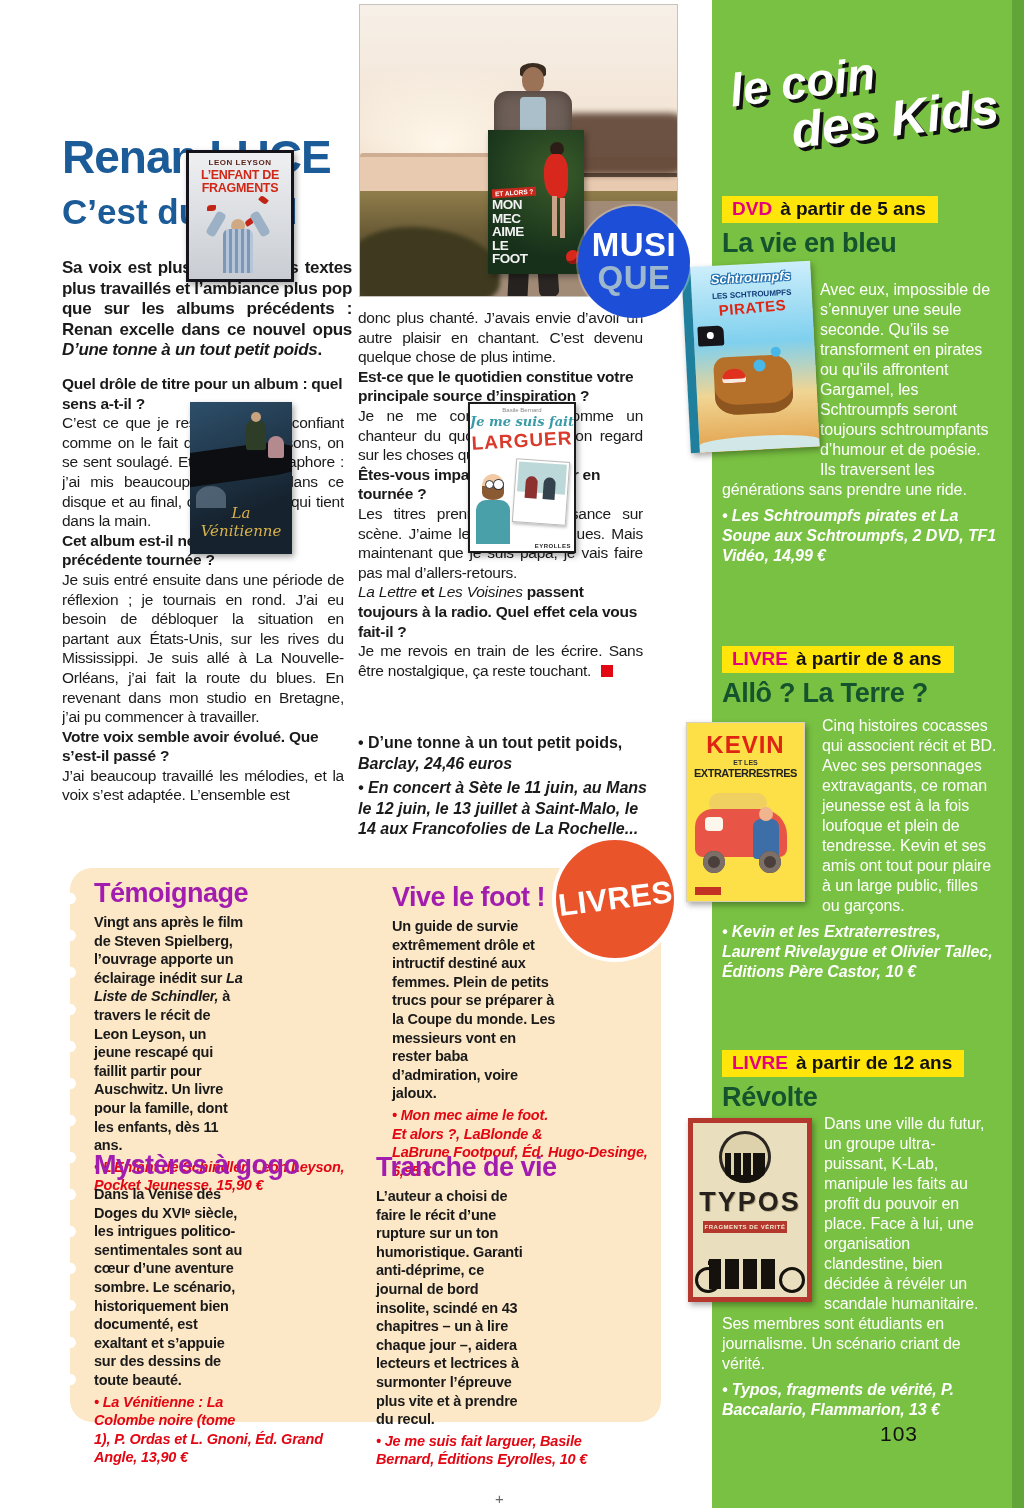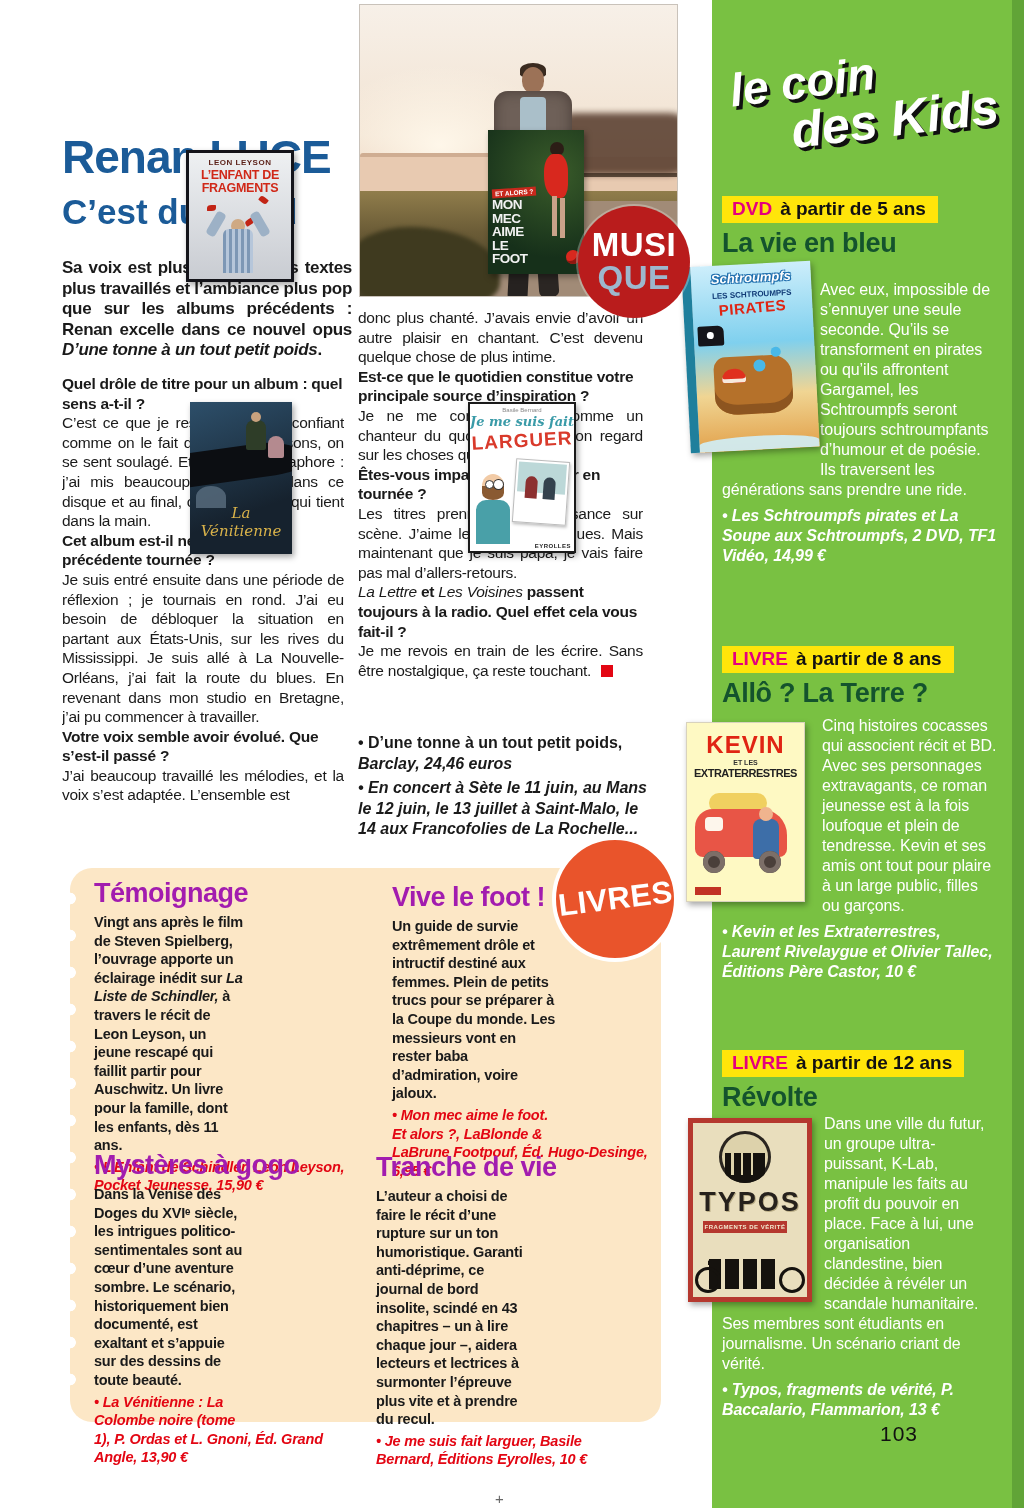--- a/index.html
+++ b/index.html
@@ -44,21 +44,21 @@
   .ph-man{position:absolute;left:128px;top:62px;width:90px;height:236px;}
   .ph-head{position:absolute;left:34px;top:0;width:22px;height:26px;background:#9c7257;border-radius:50% 50% 45% 45%;}
   .ph-hair{position:absolute;left:32px;top:-4px;width:26px;height:14px;background:#3a2b20;border-radius:50% 50% 20% 20%;}
   .ph-coat{position:absolute;left:6px;top:24px;width:78px;height:108px;background:#6e6058;border-radius:14px 14px 10px 10px;
            box-shadow:inset 0 0 14px rgba(40,30,25,.55);}
   .ph-shirt{position:absolute;left:32px;top:30px;width:26px;height:94px;background:#aabfc9;border-radius:4px;}
   .ph-leg1{position:absolute;left:22px;top:130px;width:20px;height:104px;background:#262220;border-radius:6px;transform:rotate(3deg);}
   .ph-leg2{position:absolute;left:48px;top:130px;width:20px;height:100px;background:#2b2623;border-radius:6px;transform:rotate(-4deg);}
 
   .musique{position:absolute;left:578px;top:206px;width:112px;height:112px;border-radius:50%;
-           background:#b91c1c;display:flex;flex-direction:column;align-items:center;justify-content:center;
+           background:#1d4ed8;display:flex;flex-direction:column;align-items:center;justify-content:center;
            box-shadow:0 0 0 2px rgba(255,255,255,.28);z-index:6;text-align:center;}
   .musique .m1{color:#ffffff;font-weight:bold;font-size:33px;line-height:32px;letter-spacing:.5px;}
   .musique .m2{color:#9db7cd;font-weight:bold;font-size:33px;line-height:34px;letter-spacing:.5px;}
 
   
   .lbox{position:absolute;left:70px;top:868px;width:591px;height:554px;background:#fce7c6;border-radius:22px;}
   .ldots{position:absolute;left:61px;top:880px;width:18px;height:530px;z-index:3;
          background-image:radial-gradient(circle,#ffffff 5.5px,rgba(255,255,255,0) 6.2px);
          background-size:18px 37px;background-position:center top;}
   .lbadge{position:absolute;left:552px;top:836px;width:118px;height:118px;border-radius:50%;
@@ -108,21 +108,21 @@
   .cv-schtroumpfs .t1{position:absolute;left:0;top:26px;width:100%;text-align:center;color:#123c78;font-weight:bold;font-size:8px;}
   .cv-schtroumpfs .t2{position:absolute;left:0;top:35px;width:100%;text-align:center;color:#e02413;font-weight:bold;font-size:15px;letter-spacing:.5px;transform:rotate(-2deg);}
   .cv-flag{position:absolute;left:4px;top:60px;width:26px;height:20px;background:#15151a;border-radius:2px 6px 2px 2px;}
   .cv-flag:after{content:"";position:absolute;left:9px;top:6px;width:7px;height:7px;background:#fff;border-radius:50%;}
   .cv-ship{position:absolute;left:18px;top:92px;width:78px;height:58px;background:#b5712a;border-radius:12px 20px 30% 30%;box-shadow:inset 0 -10px 0 #8d5520;}
   .cv-mush{position:absolute;left:26px;top:104px;width:24px;height:14px;background:#e0301e;border-radius:12px 12px 4px 4px;box-shadow:inset 0 -4px 0 #f6e9dd;}
   .cv-smurf1{position:absolute;left:58px;top:96px;width:12px;height:12px;background:#49b8e8;border-radius:50%;}
   .cv-smurf2{position:absolute;left:76px;top:84px;width:10px;height:10px;background:#49b8e8;border-radius:50%;}
   .cv-sea{position:absolute;left:0;bottom:0;width:100%;height:14px;background:#cfeef8;border-radius:50% 50% 0 0;opacity:.9;}
   
-  .cv-kevin{left:-26px;top:722px;width:117px;height:178px;background:#fef9c3;border:1px solid #d8d2bd;}
+  .cv-kevin{left:-26px;top:722px;width:117px;height:178px;background:#fde047;border:1px solid #d8d2bd;}
   .cv-kevin .kv-t{position:absolute;left:0;top:8px;width:100%;text-align:center;color:#e02413;font-weight:bold;font-size:24px;letter-spacing:1px;}
   .cv-kevin .kv-s{position:absolute;left:0;top:36px;width:100%;text-align:center;color:#333;font-weight:bold;font-size:7px;}
   .cv-kevin .kv-s2{position:absolute;left:0;top:44px;width:100%;text-align:center;color:#222;font-weight:bold;font-size:11px;letter-spacing:-0.5px;}
   .kv-car{position:absolute;left:8px;top:86px;width:92px;height:48px;background:#e85546;border-radius:18px 26px 8px 8px;}
   .kv-car:before{content:"";position:absolute;left:10px;top:8px;width:18px;height:14px;background:#fdf6ec;border-radius:4px;}
   .kv-wheel1,.kv-wheel2{position:absolute;top:128px;width:22px;height:22px;background:#4a3f3a;border-radius:50%;box-shadow:inset 0 0 0 5px #7c6f68;}
   .kv-wheel1{left:16px;} .kv-wheel2{left:72px;}
   .kv-lug{position:absolute;left:22px;top:70px;width:58px;height:20px;background:#f0d060;border-radius:10px;}
   .kv-boy{position:absolute;left:66px;top:96px;width:26px;height:40px;background:#3d6ea8;border-radius:8px 8px 4px 4px;}
   .kv-boy:before{content:"";position:absolute;left:6px;top:-12px;width:14px;height:14px;background:#f0b48e;border-radius:50%;}

